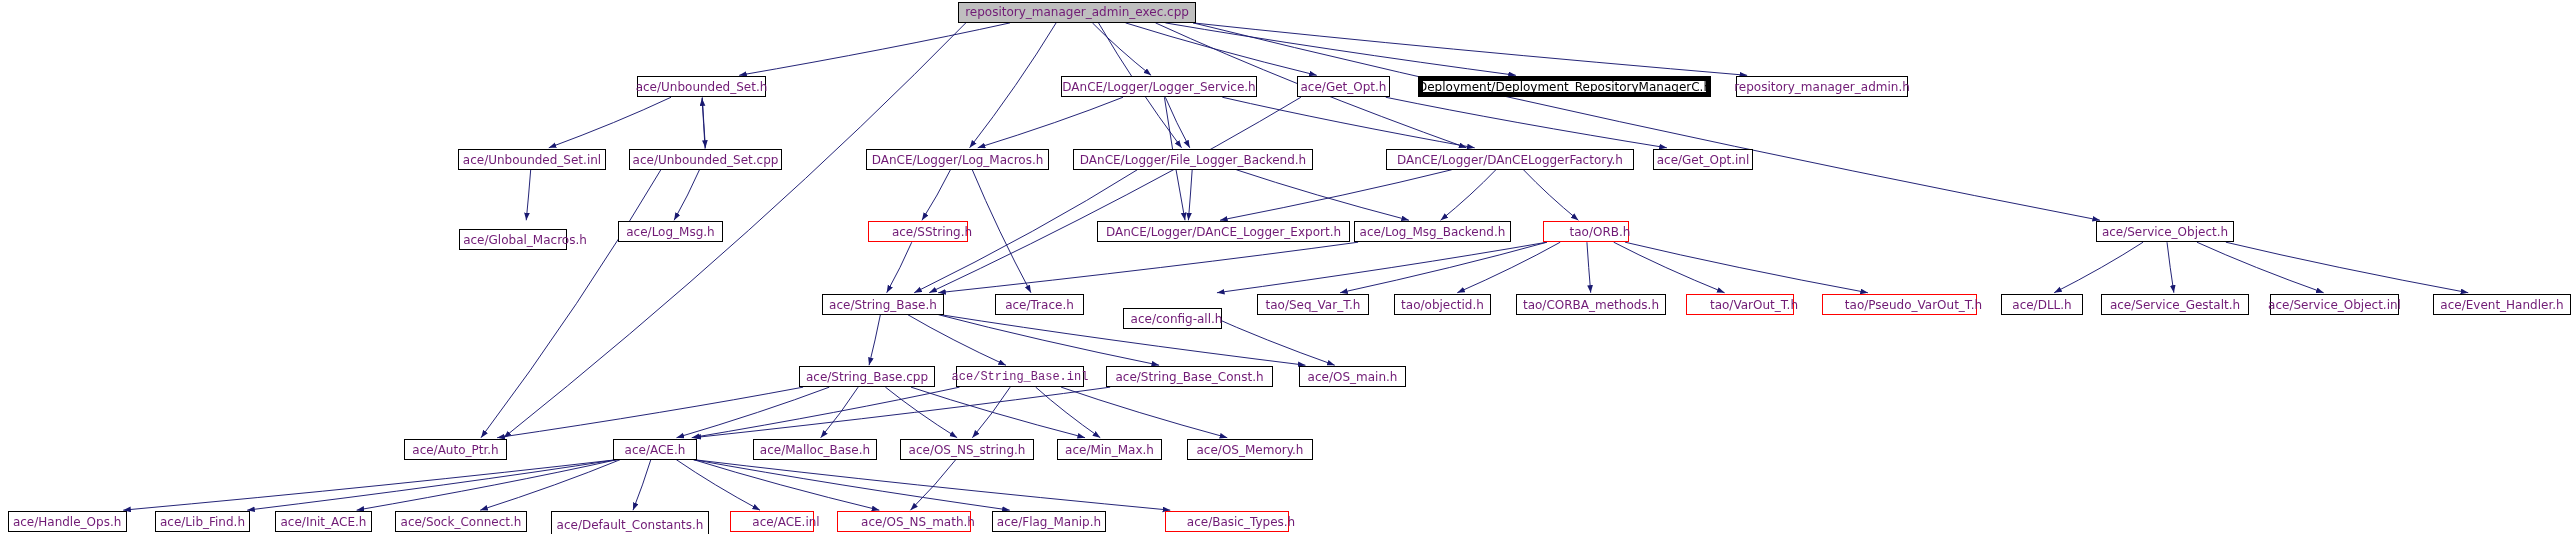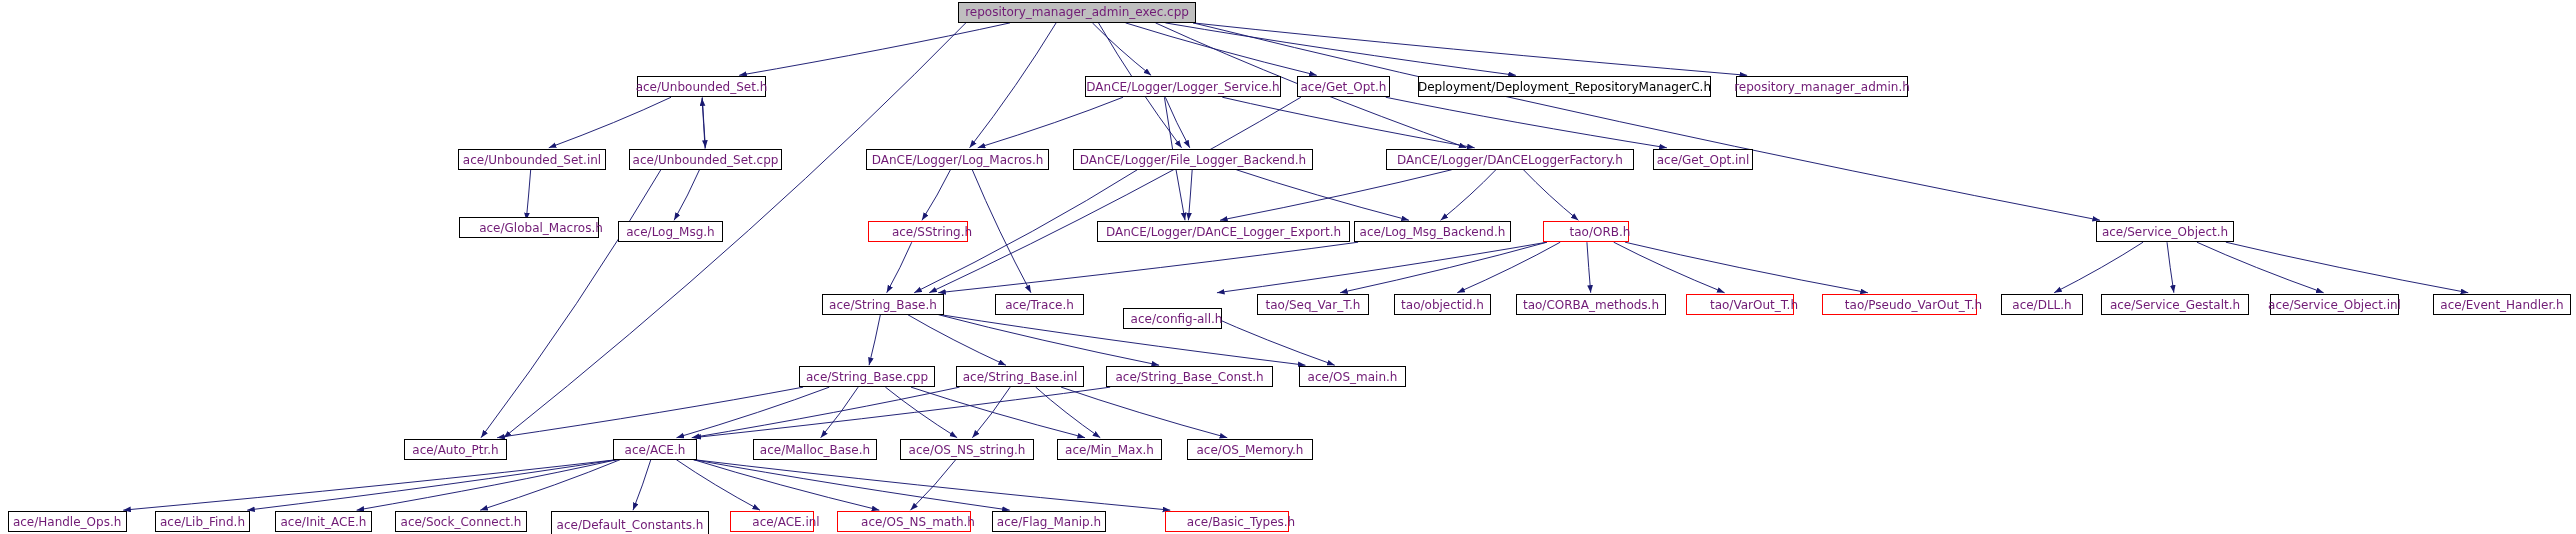--- a/index.html
+++ b/index.html
@@ -5,21 +5,21 @@
   html,body{margin:0;padding:0;background:#ffffff;}
   #canvas{position:relative;width:2576px;height:534px;background:#ffffff;
           font-family:"DejaVu Sans","Liberation Sans",sans-serif;overflow:hidden;}
   svg.edges{position:absolute;left:0;top:0;width:2576px;height:534px;pointer-events:none;}
   .node{position:absolute;box-sizing:border-box;display:flex;align-items:center;
         justify-content:center;background:#ffffff;border:1px solid #000000;
         font-size:12px;color:#701a75;white-space:nowrap;letter-spacing:0px;
         line-height:1;}
   .node.root{background:#bfbfbf;border:1px solid #000000;}
   .node.red{border:1px solid #ff0000;padding-left:28px;}
-  .node.gray{border:1px solid #000000;color:#000000;}
+  .node.gray{border:5px solid #000000;color:#000000;}
 </style>
 </head>
 <body>
 
 <div id="canvas">
   <svg class="edges" id="edge-svg" viewBox="0 0 2701 560" width="2576" height="534">
     <defs>
       <marker id="arrow" markerWidth="9" markerHeight="9" refX="8" refY="3" orient="auto" markerUnits="strokeWidth">
         <path d="M0,0 L8,3 L0,6 z" fill="#191970"></path>
       </marker>
@@ -90,51 +90,51 @@
         <path d="M708.96,482 Q747.6096,508.5 796.8,535" fill="none" stroke="#191970" stroke-width="1" marker-end="url(#arrow)"></path>
         <path d="M727,482 Q812.7560000000001,508.5 921.9,535" fill="none" stroke="#191970" stroke-width="1" marker-end="url(#arrow)"></path>
         <path d="M727,482 Q872.948,508.5 1058.7,535" fill="none" stroke="#191970" stroke-width="1" marker-end="url(#arrow)"></path>
         <path d="M727,482 Q947,508.5 1227,535" fill="none" stroke="#191970" stroke-width="1" marker-end="url(#arrow)"></path>
         <path d="M1002.12,482 Q981.2112,508.5 954.6,535" fill="none" stroke="#191970" stroke-width="1" marker-end="url(#arrow)"></path>
       </g>
   </svg>
   <div id="node-layer">
       <div class="node root" style="left: 958px; top: 1.9px; width: 238px; height: 21px;">repository_manager_admin_exec.cpp</div>
       <div class="node" style="left: 637px; top: 76px; width: 129px; height: 21px;">ace/Unbounded_Set.h</div>
-      <div class="node" style="left: 1061px; top: 76px; width: 196px; height: 21px; margin-left: 24px;">DAnCE/Logger/Logger_Service.h</div>
+      <div class="node" style="left: 1061px; top: 76px; width: 196px; height: 21px;">DAnCE/Logger/Logger_Service.h</div>
       <div class="node" style="left: 1297px; top: 76px; width: 93px; height: 21px;">ace/Get_Opt.h</div>
       <div class="node gray" style="left: 1418px; top: 76px; width: 293px; height: 21px;">Deployment/Deployment_RepositoryManagerC.h</div>
       <div class="node" style="left: 1736px; top: 76px; width: 172px; height: 21px;">repository_manager_admin.h</div>
       <div class="node" style="left: 458px; top: 149px; width: 148px; height: 21px;">ace/Unbounded_Set.inl</div>
       <div class="node" style="left: 629px; top: 149px; width: 153px; height: 21px;">ace/Unbounded_Set.cpp</div>
       <div class="node" style="left: 866px; top: 149px; width: 183px; height: 21px;">DAnCE/Logger/Log_Macros.h</div>
       <div class="node" style="left: 1073px; top: 149px; width: 240px; height: 21px;">DAnCE/Logger/File_Logger_Backend.h</div>
       <div class="node" style="left: 1386px; top: 149px; width: 248px; height: 21px;">DAnCE/Logger/DAnCELoggerFactory.h</div>
       <div class="node" style="left: 1653px; top: 149px; width: 100px; height: 21px;">ace/Get_Opt.inl</div>
-      <div class="node" style="left: 459px; top: 217px; width: 140px; height: 21px; padding-left: 24px;">ace/Global_Macros.h</div>
+      <div class="node" style="left: 459px; top: 229px; width: 108px; height: 21px; padding-left: 24px;">ace/Global_Macros.h</div>
       <div class="node" style="left: 618px; top: 221px; width: 105px; height: 21px;">ace/Log_Msg.h</div>
       <div class="node red" style="left: 868px; top: 221px; width: 100px; height: 21px;">ace/SString.h</div>
       <div class="node" style="left: 1061px; top: 221px; width: 253px; height: 21px; margin-left: 36px;">DAnCE/Logger/DAnCE_Logger_Export.h</div>
       <div class="node" style="left: 1354px; top: 221px; width: 157px; height: 21px;">ace/Log_Msg_Backend.h</div>
       <div class="node red" style="left: 1543px; top: 221px; width: 86px; height: 21px;">tao/ORB.h</div>
       <div class="node" style="left: 2096px; top: 221px; width: 138px; height: 21px; text-align: right;">ace/Service_Object.h</div>
       <div class="node" style="left: 822px; top: 294px; width: 122px; height: 21px;">ace/String_Base.h</div>
       <div class="node" style="left: 995px; top: 294px; width: 89px; height: 21px;">ace/Trace.h</div>
       <div class="node" style="left: 1123px; top: 308px; width: 99px; height: 21px; padding-left: 8px;">ace/config-all.h</div>
       <div class="node" style="left: 1257px; top: 294px; width: 112px; height: 21px;">tao/Seq_Var_T.h</div>
       <div class="node" style="left: 1394px; top: 294px; width: 97px; height: 21px;">tao/objectid.h</div>
       <div class="node" style="left: 1516px; top: 294px; width: 150px; height: 21px;">tao/CORBA_methods.h</div>
       <div class="node red" style="left: 1686px; top: 294px; width: 108px; height: 21px;">tao/VarOut_T.h</div>
       <div class="node red" style="left: 1822px; top: 294px; width: 155px; height: 21px;">tao/Pseudo_VarOut_T.h</div>
       <div class="node" style="left: 2001px; top: 294px; width: 82px; height: 21px;">ace/DLL.h</div>
       <div class="node" style="left: 2101px; top: 294px; width: 148px; height: 21px;">ace/Service_Gestalt.h</div>
       <div class="node" style="left: 2270px; top: 294px; width: 129px; height: 21px;">ace/Service_Object.inl</div>
       <div class="node" style="left: 2433px; top: 294px; width: 138px; height: 21px;">ace/Event_Handler.h</div>
       <div class="node" style="left: 799px; top: 366px; width: 136px; height: 21px;">ace/String_Base.cpp</div>
-      <div class="node" style="left: 956px; top: 366px; width: 128px; height: 21px;">ace/String_Base.inl</div>
+      <div class="node" style="left: 956px; top: 366px; width: 128px; height: 21px; font-family: Liberation Mono, monospace;">ace/String_Base.inl</div>
       <div class="node" style="left: 1106px; top: 366px; width: 167px; height: 21px;">ace/String_Base_Const.h</div>
       <div class="node" style="left: 1299px; top: 366px; width: 107px; height: 21px;">ace/OS_main.h</div>
       <div class="node" style="left: 404px; top: 439px; width: 103px; height: 21px;">ace/Auto_Ptr.h</div>
       <div class="node" style="left: 613px; top: 439px; width: 84px; height: 21px;">ace/ACE.h</div>
       <div class="node" style="left: 753px; top: 439px; width: 124px; height: 21px;">ace/Malloc_Base.h</div>
       <div class="node" style="left: 900px; top: 439px; width: 134px; height: 21px;">ace/OS_NS_string.h</div>
       <div class="node" style="left: 1057px; top: 439px; width: 105px; height: 21px;">ace/Min_Max.h</div>
       <div class="node" style="left: 1187px; top: 439px; width: 126px; height: 21px;">ace/OS_Memory.h</div>
       <div class="node" style="left: 7.6px; top: 511px; width: 119px; height: 21px;">ace/Handle_Ops.h</div>
       <div class="node" style="left: 155px; top: 511px; width: 95px; height: 21px;">ace/Lib_Find.h</div>

